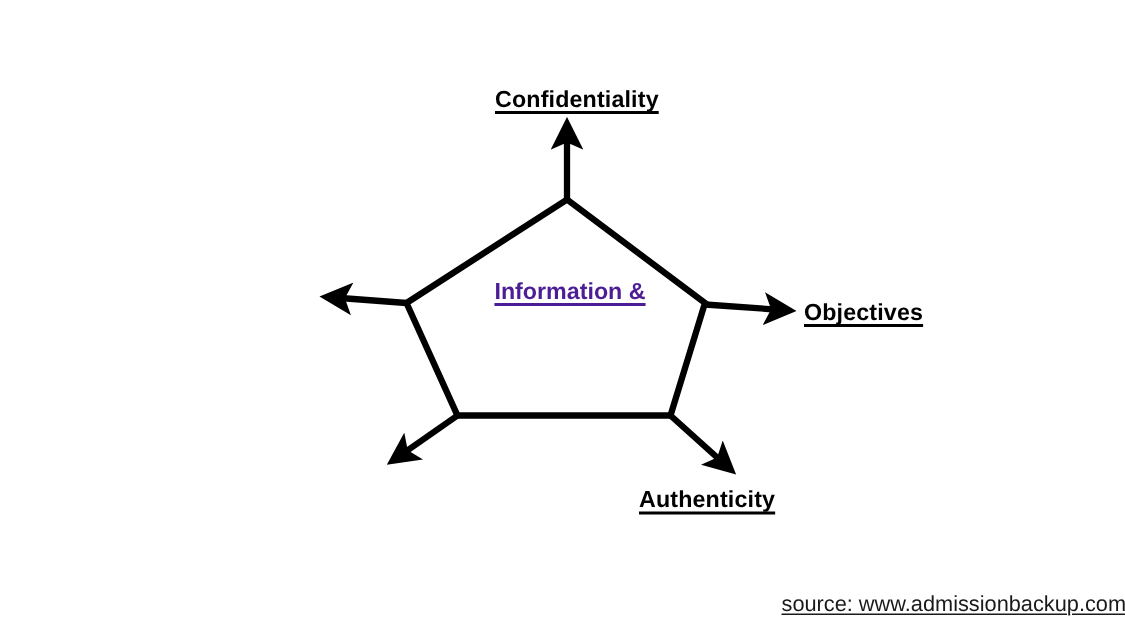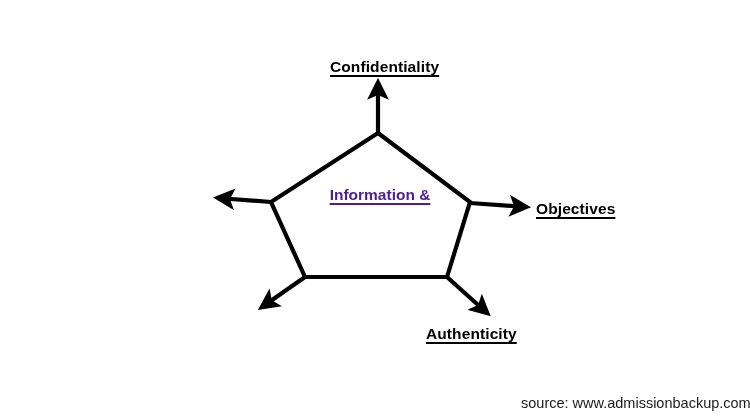--- a/index.html
+++ b/index.html
@@ -68,20 +68,21 @@
 
   
   #source-credit {
     position: absolute;
     left: 521px;
     top: 395px;
     font-family: "Liberation Sans", sans-serif;
     font-weight: normal;
     font-size: 14.5px;
     color: #1a1a1a;
+    text-decoration: underline;
     text-underline-offset: 2px;
     text-decoration-thickness: 1px;
     white-space: nowrap;
   }
 </style>
 </head>
 <body>
 
 <div id="canvas">
 

